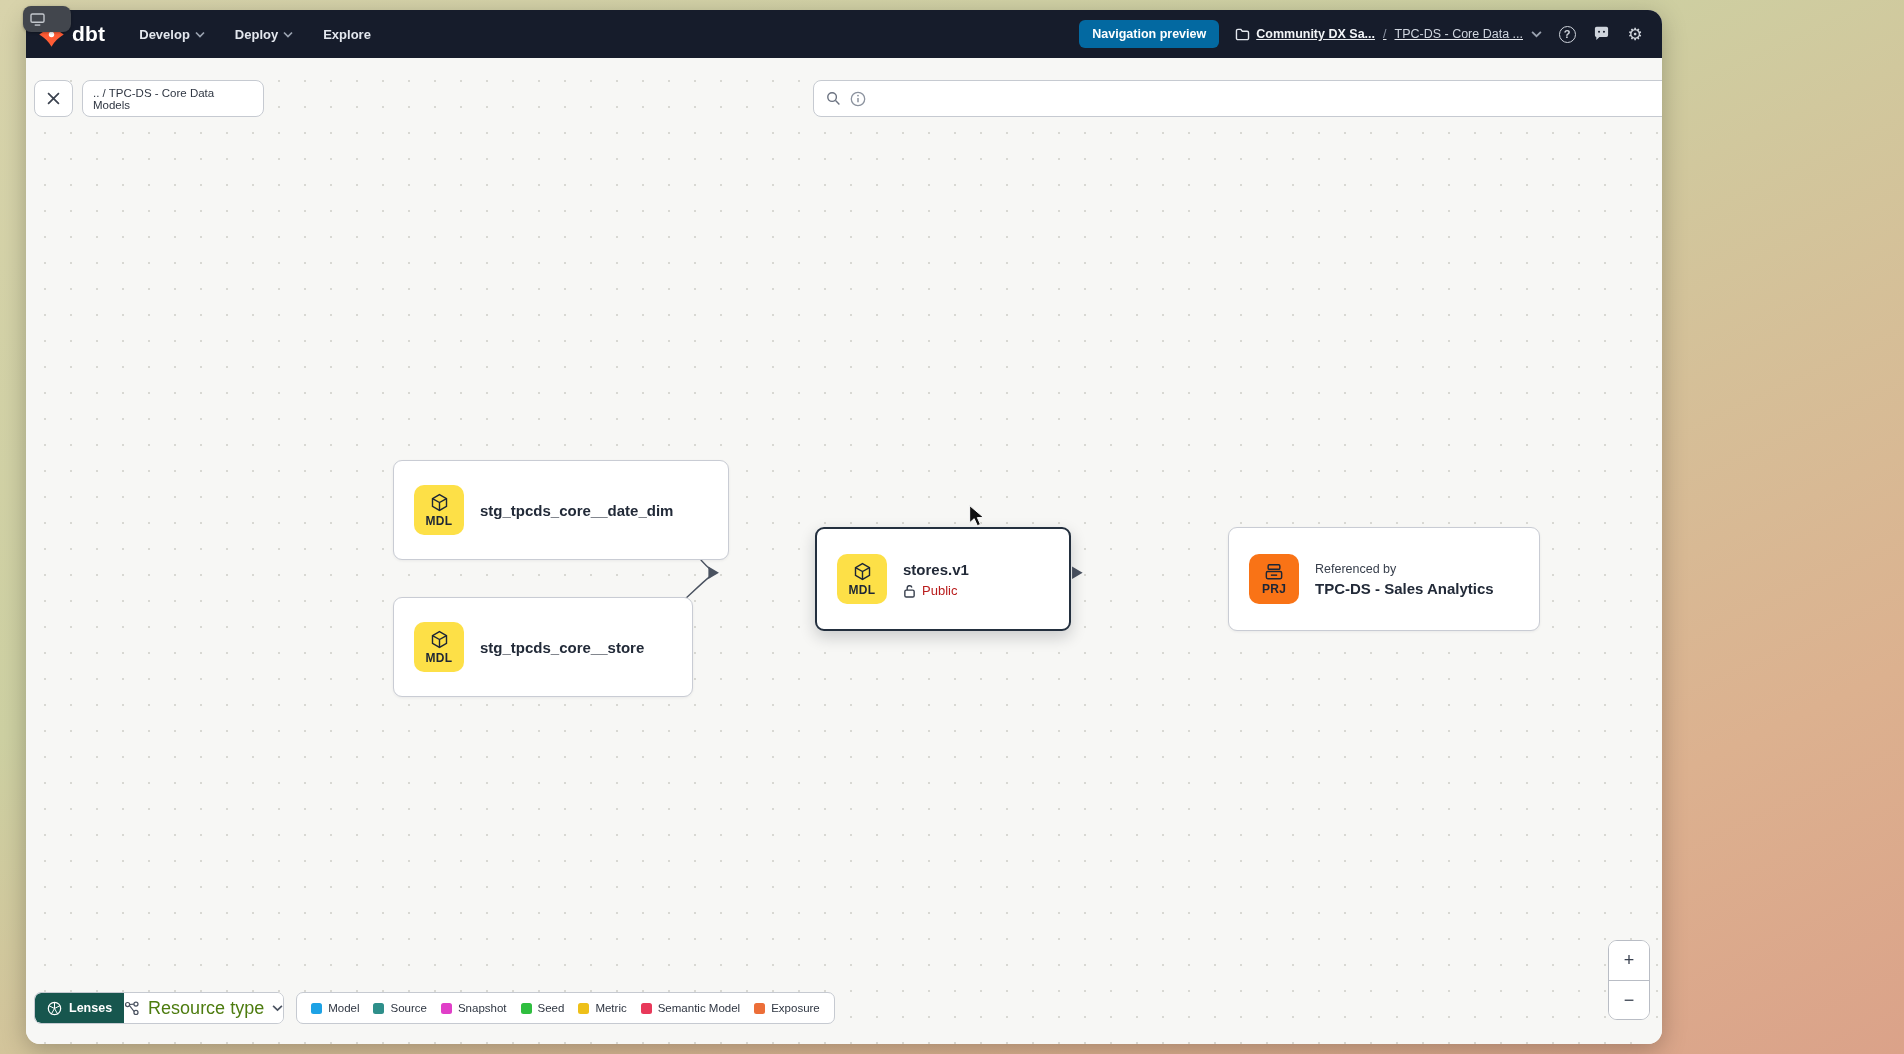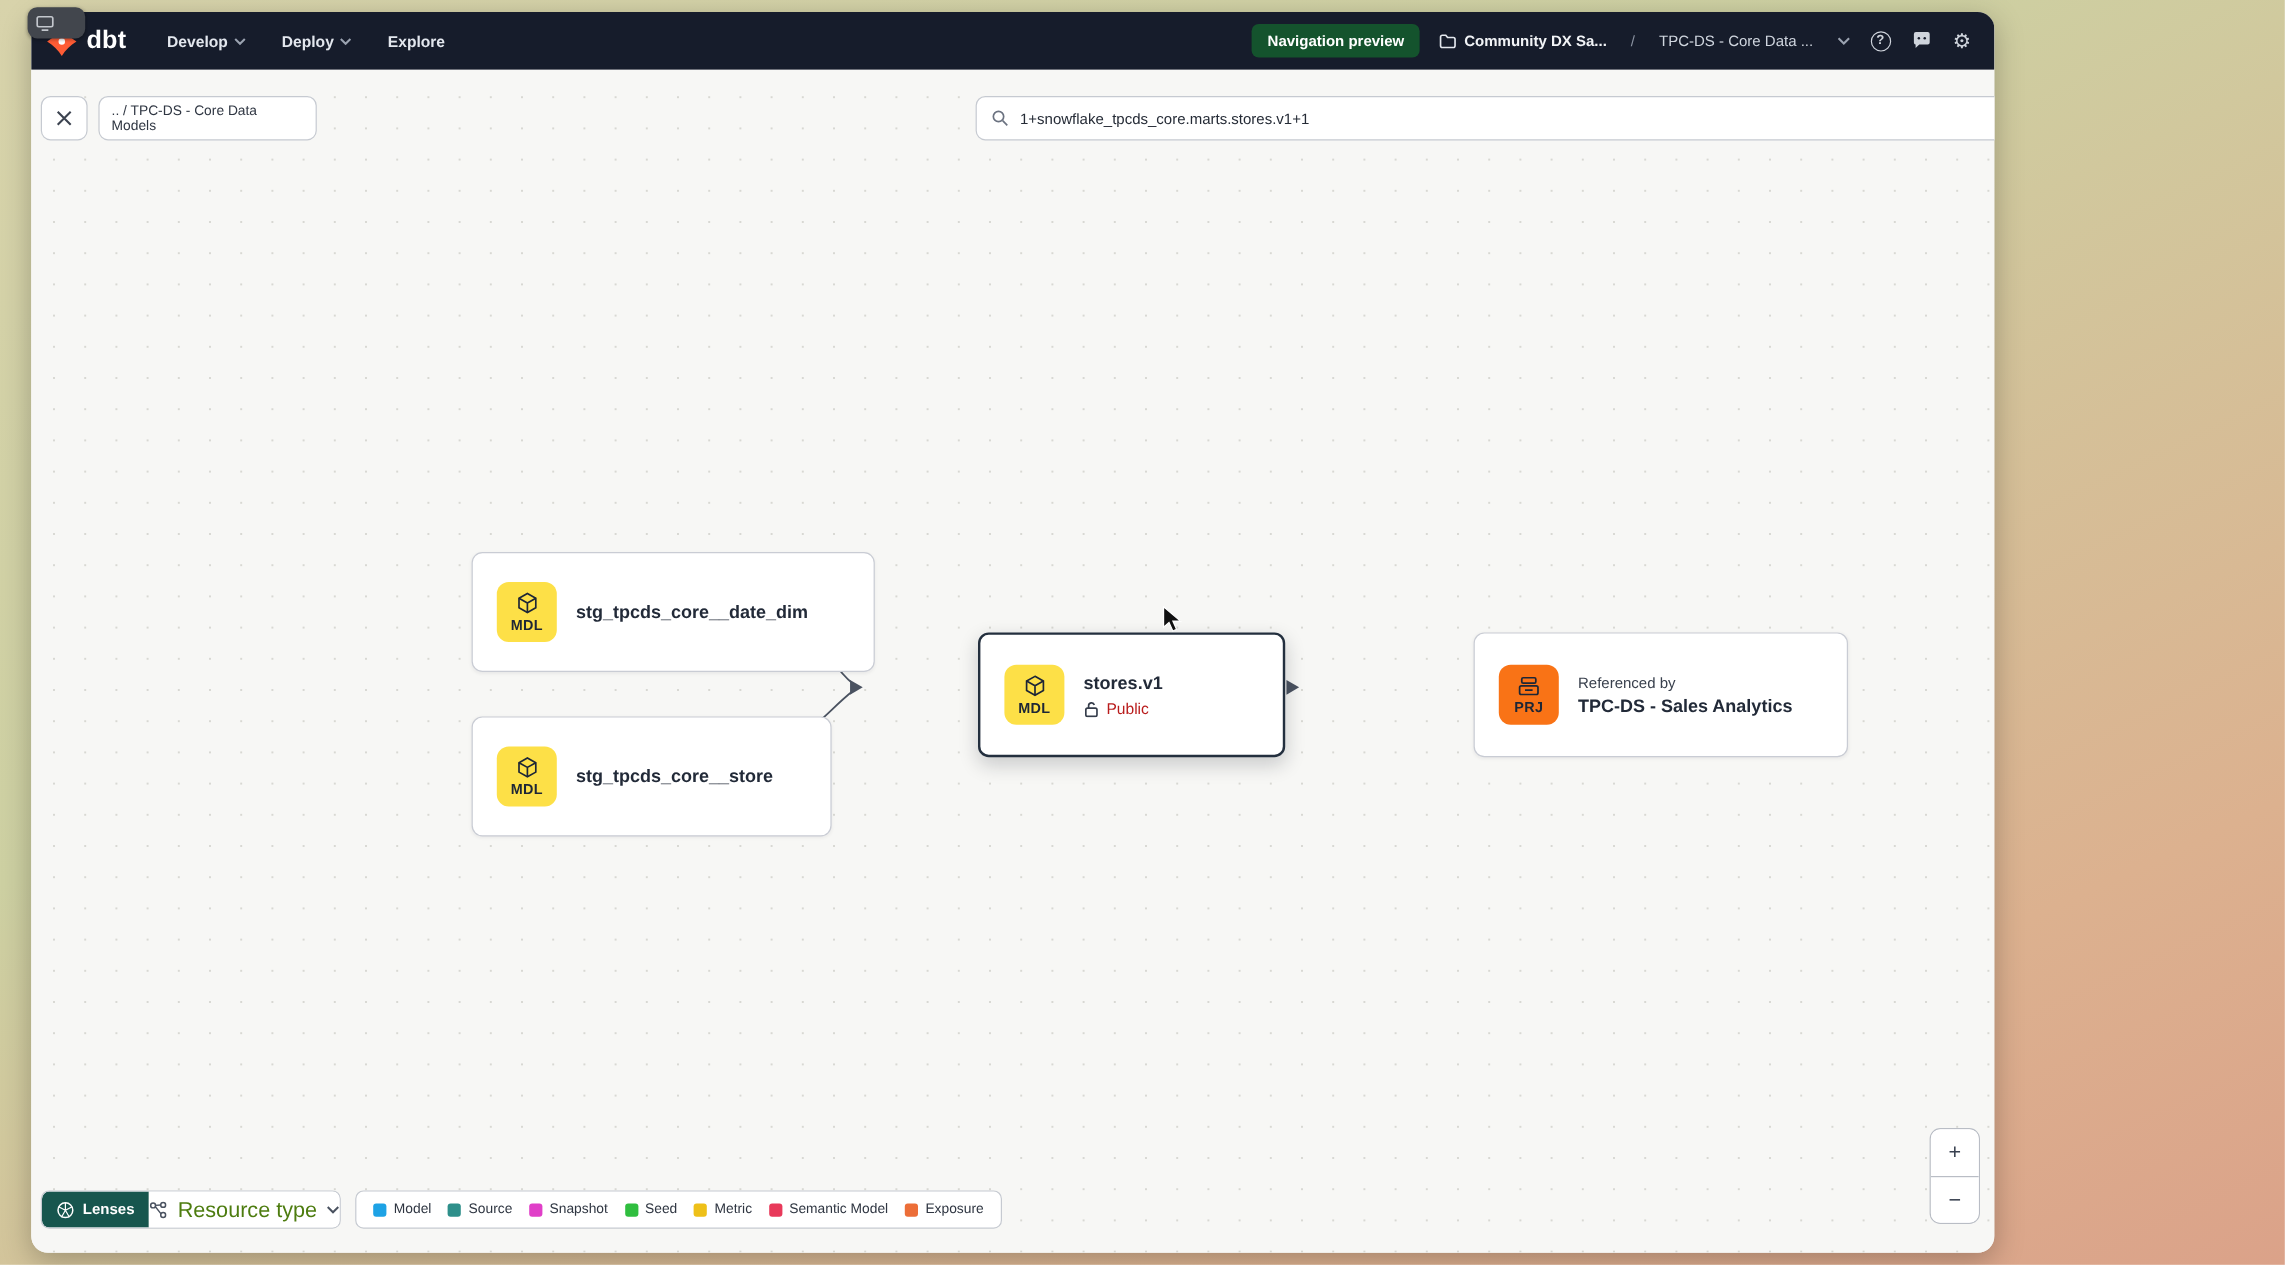--- a/index.html
+++ b/index.html
@@ -13,23 +13,23 @@
 
   
   .navbar { position:absolute; left:0; top:0; right:0; height:48px; background:#161c2b;
     display:flex; align-items:center; padding:0 18px 0 12px; color:#e8ebf0; z-index:30; }
   .logo { display:flex; align-items:center; gap:7px; margin-right:34px; }
   .logo-word { font-size:21px; font-weight:bold; color:#fff; letter-spacing:.2px; }
   .nav-items { display:flex; align-items:center; gap:30px; }
   .nav-item { display:flex; align-items:center; gap:5px; font-size:13px; font-weight:bold;
     color:#e3e7ee; cursor:pointer; }
   .nav-right { margin-left:auto; display:flex; align-items:center; gap:16px; }
-  .preview-badge { background:#14532d; color:#fff; font-size:12.5px; font-weight:bold;
+  .preview-badge { background:#0369a1; color:#fff; font-size:12.5px; font-weight:bold;
     padding:7px 13px; border-radius:6px; cursor:pointer; }
-  .crumb { display:flex; align-items:center; gap:20px; font-size:12.5px; }
+  .crumb { display:flex; align-items:center; gap:8px; font-size:12.5px;text-decoration:underline; }
   .crumb-project { font-weight:bold; color:#f2f4f7; display:flex; align-items:center; gap:6px;}
   .crumb-sep { color:#8b93a2; }
   .crumb-page { color:#cfd5de; }
   .nav-icon { width:18px; height:18px; display:inline-flex; align-items:center;
     justify-content:center; color:#cfd4dc; cursor:pointer; }
   .help-circle { width:17px; height:17px; border:1.6px solid #cfd4dc; border-radius:50%;
     font-size:11px; font-weight:bold; display:flex; align-items:center; justify-content:center; }
   .gear { font-size:17px; line-height:1; }
 
   
@@ -159,21 +159,20 @@
     <svg width="13" height="13" viewBox="0 0 12 12">
         <path d="M1 1 L11 11 M11 1 L1 11" stroke="#3c4350" stroke-width="1.6"></path>
       </svg>
   </div>
   <div class="tb-btn path-chip">.. / TPC-DS - Core Data Models</div>
   <div class="searchbar">
     <svg width="15" height="15" viewBox="0 0 16 16">
         <circle cx="6.5" cy="6.5" r="4.6" fill="none" stroke="#6b7280" stroke-width="1.5"></circle>
         <line x1="10.2" y1="10.2" x2="14.3" y2="14.3" stroke="#6b7280" stroke-width="1.5"></line>
       </svg>
-    <input type="text" value="1+snowflake_tpcds_core.marts.stores.v1+1" style="">
     <svg width="16" height="16" viewBox="0 0 16 16">
         <circle cx="8" cy="8" r="6.7" fill="none" stroke="#8b929e" stroke-width="1.3"></circle>
         <line x1="8" y1="7" x2="8" y2="11.3" stroke="#8b929e" stroke-width="1.5"></line>
         <circle cx="8" cy="4.6" r="0.9" fill="#8b929e"></circle>
       </svg>
   </div>
   <div class="tb-btn refresh-btn">
     <svg width="17" height="17" viewBox="0 0 18 18">
         <path d="M14.5 9 a5.5 5.5 0 1 1 -2.2 -4.4" fill="none" stroke="#3c4350" stroke-width="1.6"></path>
         <polygon points="12,1.2 16.6,3.4 12.6,6.4" fill="#3c4350"></polygon>

